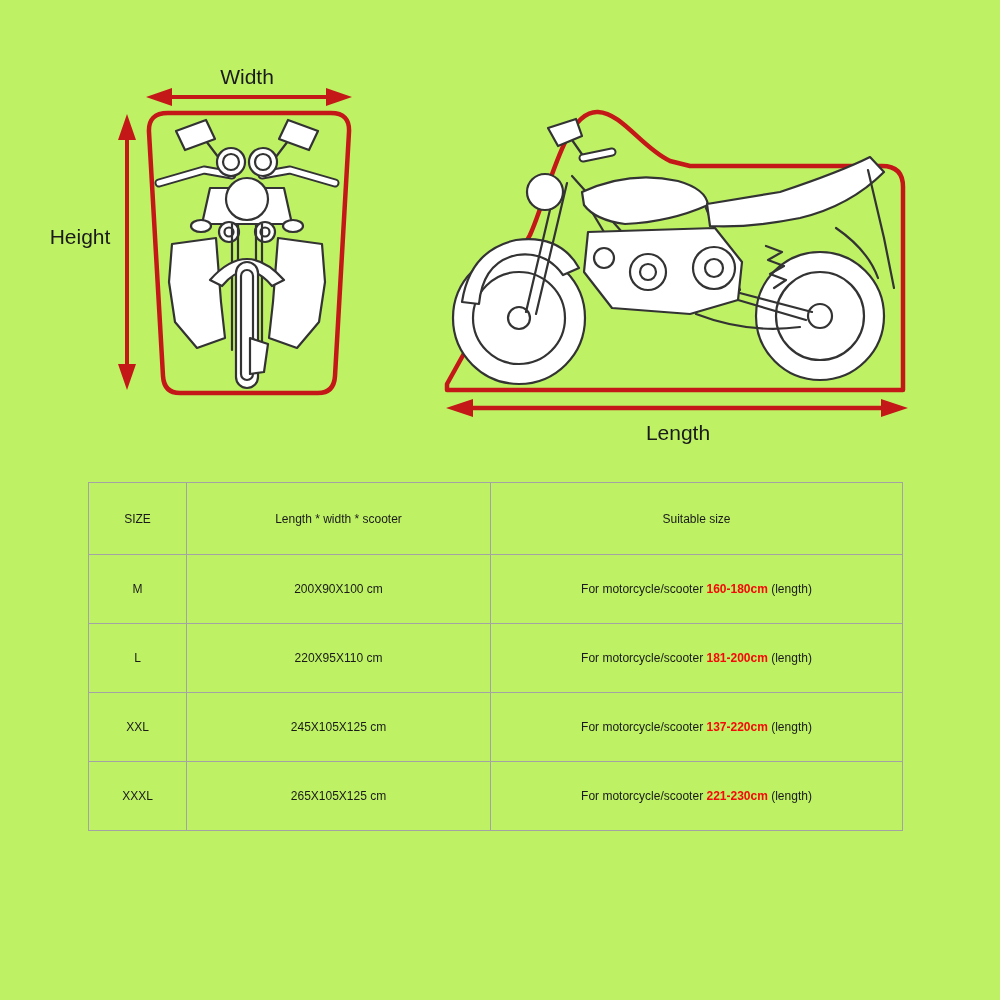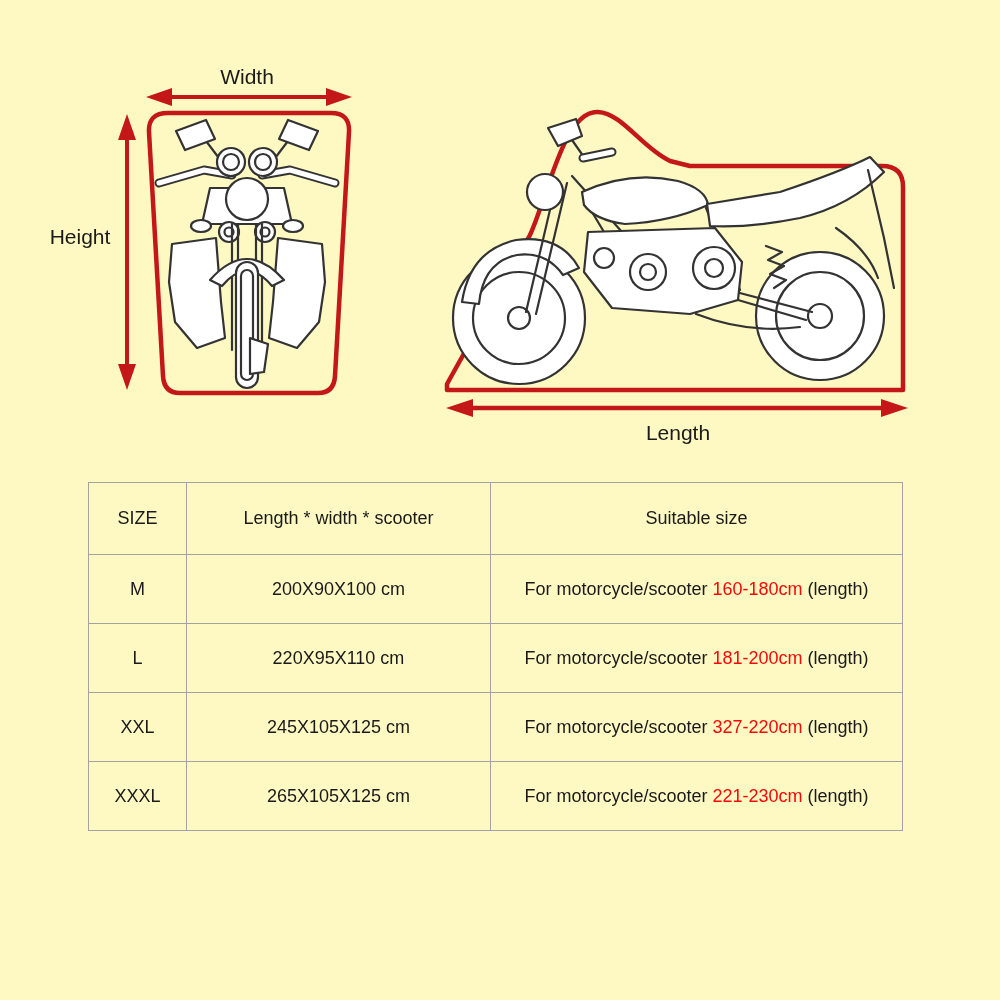--- a/index.html
+++ b/index.html
@@ -7,49 +7,49 @@
     --table-red:#f50909;
     --line-dark:#333333;
     --table-border:#a3a3a3;
     --text:#1a1a1a;
   }
   html,body{margin:0;padding:0;background:#ffffff;}
   body{
     width:1000px;height:1000px;position:relative;
     font-family:"Liberation Sans",sans-serif;color:var(--text);
   }
-  .canvas{position:absolute;inset:0;background:#fef9c3;}
+  .canvas{position:absolute;inset:0;background:#bef264;}
   svg.diagram{position:absolute;left:0;top:0;}
   svg .label{
     font-family:"Liberation Sans",sans-serif;
     font-size:21px;fill:var(--text);
   }
   .redstroke{stroke:var(--diagram-red);fill:none;stroke-linejoin:round;stroke-linecap:round;}
   .redfill{fill:var(--diagram-red);stroke:none;}
   .ink{stroke:var(--line-dark);fill:#ffffff;stroke-width:2.2;stroke-linejoin:round;}
   .inkline{stroke:var(--line-dark);fill:none;stroke-width:2.2;stroke-linejoin:round;stroke-linecap:round;}
   .tube{stroke:var(--line-dark);fill:none;stroke-width:9;stroke-linecap:round;stroke-linejoin:round;}
   .tube-in{stroke:#ffffff;fill:none;stroke-width:5;stroke-linecap:round;stroke-linejoin:round;}
 
   table.size-table{
     position:absolute;left:88px;top:482px;width:814px;
     border-collapse:collapse;table-layout:fixed;
   }
   .size-table td,.size-table th{
     border:1px solid var(--table-border);
     text-align:center;vertical-align:middle;
-    font-size:18px;font-weight:400;color:var(--text);
+    font-size:12px;font-weight:400;color:var(--text);
     padding:16px 4px;
   }
   .size-table tr{height:69px;}
   .size-table tr.head-row{height:72px;}
   .col-size{width:98px;}
   .col-dims{width:304px;}
   .col-suit{width:412px;}
-  .range{color:var(--table-red);}
+  .range{color:var(--table-red);font-weight:bold;}
 </style>
 </head>
 <body>
 
 <div class="canvas">
 
   <svg class="diagram" width="1000" height="470" viewBox="0 0 1000 470">
 
     <g>
 
@@ -190,21 +190,21 @@
       <td><span>For motorcycle/scooter </span><span class="range">160-180cm</span><span> (length)</span></td>
     </tr>
     <tr>
       <td>L</td>
       <td>220X95X110 cm</td>
       <td><span>For motorcycle/scooter </span><span class="range">181-200cm</span><span> (length)</span></td>
     </tr>
     <tr>
       <td>XXL</td>
       <td>245X105X125 cm</td>
-      <td><span>For motorcycle/scooter </span><span class="range">327-220cm</span><span> (length)</span></td>
+      <td><span>For motorcycle/scooter </span><span class="range">137-220cm</span><span> (length)</span></td>
     </tr>
     <tr>
       <td>XXXL</td>
       <td>265X105X125 cm</td>
       <td><span>For motorcycle/scooter </span><span class="range">221-230cm</span><span> (length)</span></td>
     </tr>
   </tbody>
     </table>
 </div>
 

